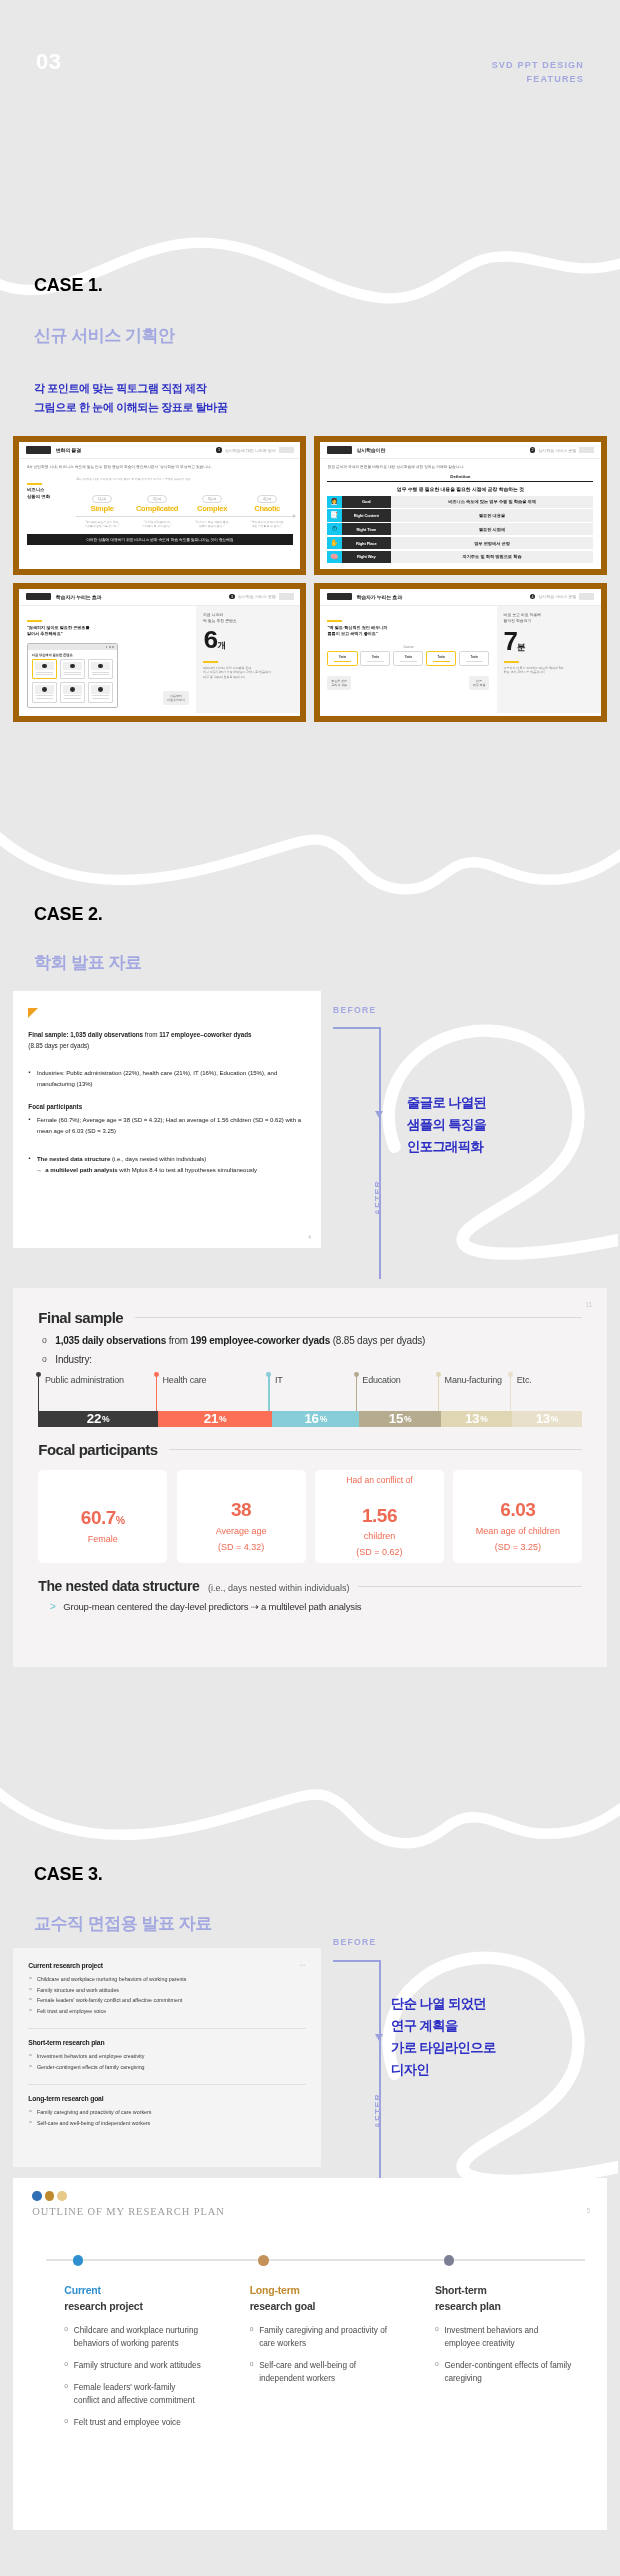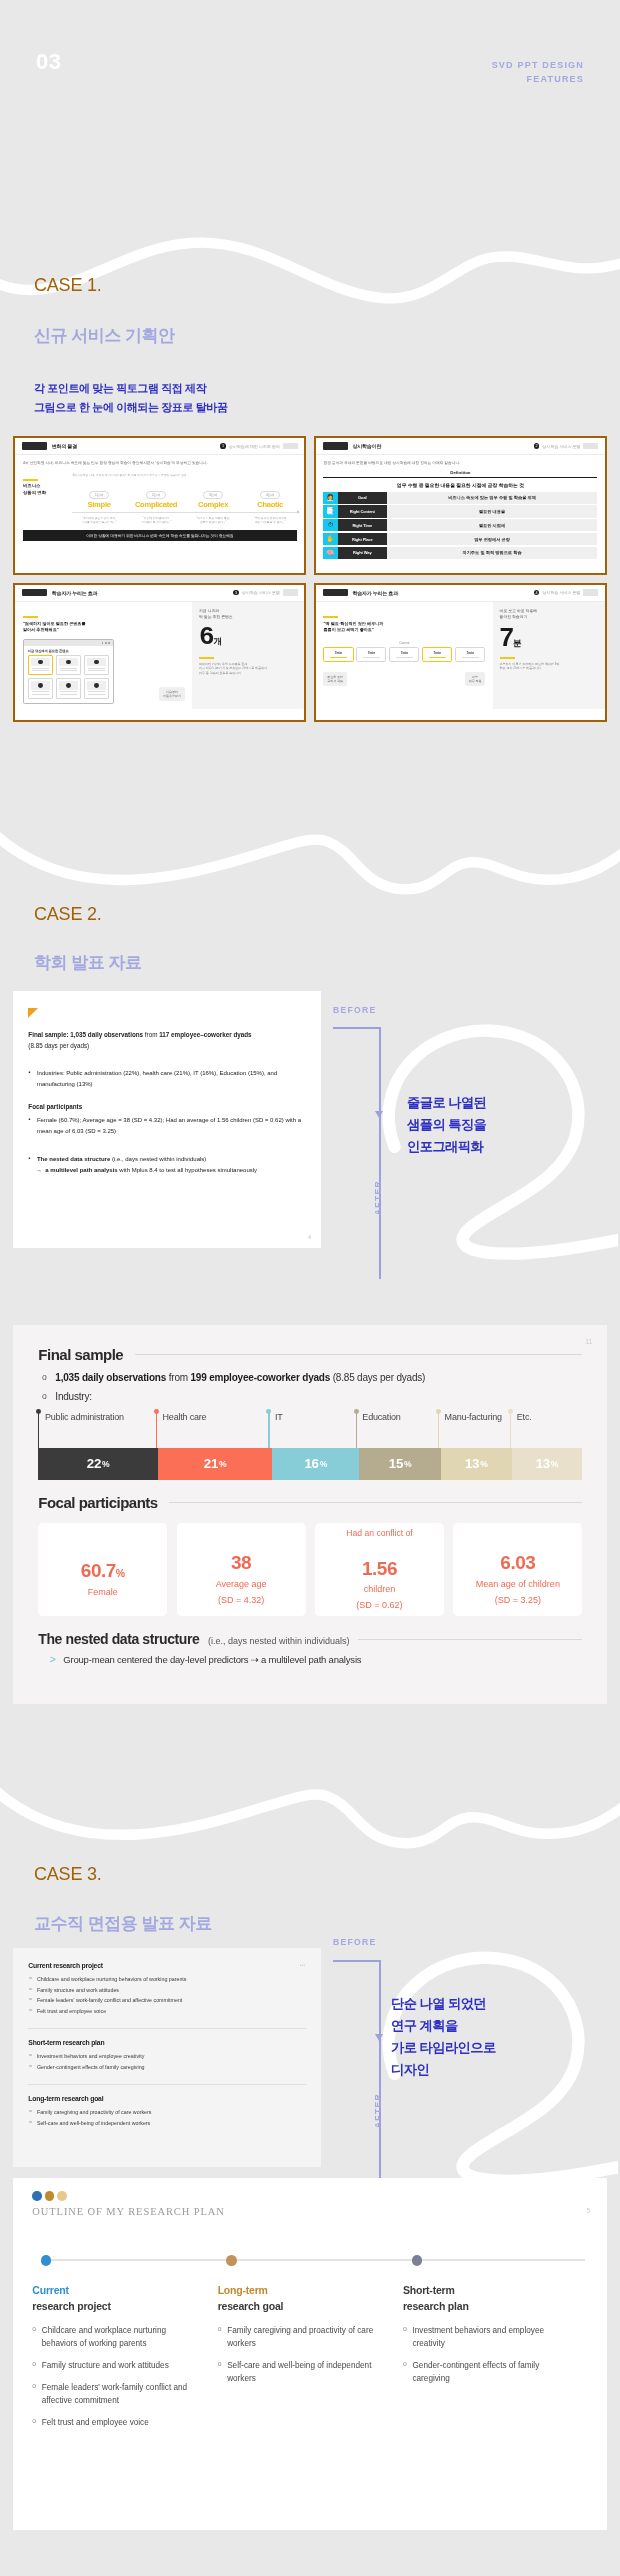--- a/index.html
+++ b/index.html
@@ -42,39 +42,39 @@
     background:#f6f08c; border-radius: 50%;
   }
   .hl-mark:after {
     content:""; position:absolute; left: 133px; top: -10.5px; width: 86px; height: 30px;
     background:#f6f08c; border-radius: 50%;
   }
   .hero-line span.t { position: relative; z-index: 1; }
 
   
   .case-no {
-    position: absolute; font-size: 18px; font-weight: 400;
-    color: #a16207; letter-spacing: -0.2px;
+    position: absolute; font-size: 18px; font-weight: 700;
+    color: #000000; letter-spacing: -0.2px;
   }
   .case-sub {
     position: absolute; font-size: 17px; font-weight: 700;
     color: #a3a8e0; letter-spacing: -0.5px;
   }
   .case-desc {
     position: absolute; font-size: 11px; font-weight: 700;
     color: #2d2fc4; line-height: 1.75; letter-spacing: -0.4px;
   }
 
   
   .thumbs { position: absolute; left: 13.3px; top: 436px; width: 594px; }
   .thumb-row { display: flex; gap: 7.6px; margin-bottom: 7.6px; }
   .thumb {
     width: 293px; height: 139px; background: #fff;
     position: relative; overflow: hidden;
-    border: 2px solid #a16207;
+    border: 6px solid #a16207;
   }
   .tb-top {
     height: 17px; border-bottom: 1px solid #ececec;
     display: flex; align-items: center; padding: 0 6.7px; gap: 4.8px;
   }
   .tb-chip { width: 25px; height: 7.6px; background: #2b2b2b; border-radius: 1px; }
   .tb-title { font-size: 5px; font-weight: 700; color: #222; letter-spacing: -0.2px; }
   .tb-right { margin-left: auto; display: flex; align-items: center; gap: 2.9px; }
   .tb-dot {
     width: 5.7px; height: 5.7px; border-radius: 50%; background: #222; color: #fff;
@@ -172,21 +172,21 @@
     border-left: 4.8px solid transparent; border-right: 4.8px solid transparent;
     border-top: 7.6px solid #9a9fdd;
   }
   .callout {
     position: absolute; font-size: 13.3px; font-weight: 800;
     color: #2d2fc4; line-height: 1.65; letter-spacing: -0.6px;
   }
 
   
   .after-slide {
-    position: absolute; left: 13.3px; top: 1325px; width: 594px; height: 379px;
+    position: absolute; left: 13.3px; top: 1288px; width: 594px; height: 379px;
     background: #f5f3f3; padding: 21px 25px;
   }
   .as-pg { position: absolute; right: 15px; top: 13.3px; font-size: 6.7px; color: #cfcccc; }
   .as-h {
     display: flex; align-items: center; gap: 11.4px; margin-bottom: 1.9px;
   }
   .as-h .t { font-size: 15px; font-weight: 700; color: #2b2b2b; letter-spacing: -0.5px; white-space: nowrap; }
   .as-h .rule { flex: 1; height: 1px; background: #dcd9d9; }
   .as-li { font-size: 10px; color: #333; padding-left: 17px; position: relative; margin-top: 8.6px; letter-spacing: -0.2px; }
   .as-li:before { content:"o"; position: absolute; left: 3.8px; top: 0px; font-size: 8.6px; color: #555; }
@@ -195,21 +195,21 @@
   .ind-wrap { margin-top: 9.5px; }
   .ind-labels { display: flex; height: 36px; }
   .ind-col { position: relative; padding-left: 6.7px; }
   .ind-col:before {
     content:""; position: absolute; left: 0; top: 0; width: 1.2px; height: 100%;
   }
   .ind-col:after {
     content:""; position: absolute; left: -1.9px; top: -2.9px; width: 4.8px; height: 4.8px; border-radius: 50%;
   }
   .ind-name { font-size: 9px; color: #4a4a4a; line-height: 1.28; letter-spacing: -0.2px; }
-  .ind-bars { display: flex; height: 32px; }
+  .ind-bars { display: flex; height: 16px; }
   .ind-bar { display: flex; align-items: center; justify-content: center; color: #fff;
              font-size: 13.3px; font-weight: 700; letter-spacing: -0.3px; }
   .ind-bar small { font-size: 8.6px; font-weight: 700; margin-left: 1px; }
 
   .fp-cards { display: flex; gap: 9.5px; margin-top: 12.4px; }
   .fp-card {
     flex: 1; background: #fff; border-radius: 4.8px; height: 93px;
     display: flex; flex-direction: column; align-items: center; justify-content: center;
     text-align: center; color: #ef6a52; padding: 5.7px;
   }
@@ -243,21 +243,21 @@
   }
   .c3-dots { display: flex; gap: 2.9px; margin-bottom: 5.7px; }
   .c3-dot { width: 9.5px; height: 9.5px; border-radius: 50%; }
   .c3-title { font-size: 10.5px; color: #9b9b9b; letter-spacing: 0.9px;
               font-family: "Liberation Serif", serif; }
   .c3-pg { position: absolute; right: 17px; top: 28.5px; font-size: 6.7px; color: #cfcccc; }
 
   .tl-wrap { position: relative; margin-top: 42px; }
   .tl-line { position: absolute; left: 13.3px; right: 3.8px; top: 0; height: 1.9px; background: #e2e2e2; }
   .tl-cols { display: flex; }
-  .tl-col { flex: 1; position: relative; padding-right: 15px; }
+  .tl-col { flex: 1; position: relative; padding-right: 15px; margin-left: 32px; }
   .tl-node { width: 10.5px; height: 10.5px; border-radius: 50%; margin-left: 8.6px;
              position: relative; top: -4.3px; }
   .tl-k { font-size: 10.5px; font-weight: 700; margin-top: 13.3px; line-height: 1.45; letter-spacing: -0.2px; }
   .tl-k .sub { color: #3a3a3a; font-weight: 700; }
   .tl-ul { list-style: none; margin-top: 10.5px; }
   .tl-li { font-size: 8.2px; color: #4a4a4a; line-height: 1.6; padding-left: 9.5px;
            position: relative; margin-bottom: 8.6px; }
   .tl-li:before { content:"o"; position: absolute; left: 0; top: 0; font-size: 6.7px; color: #8a8a8a; }
 </style>
 </head>

